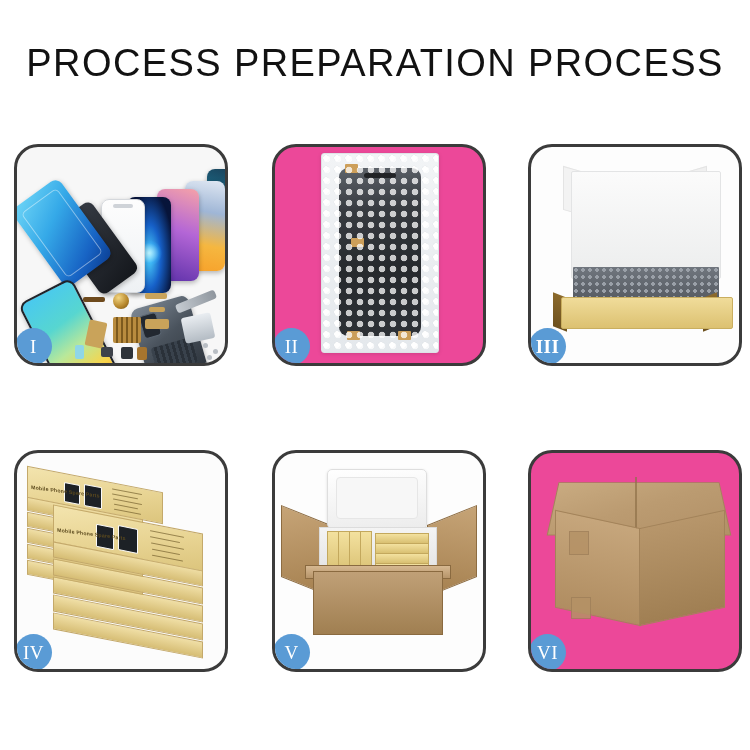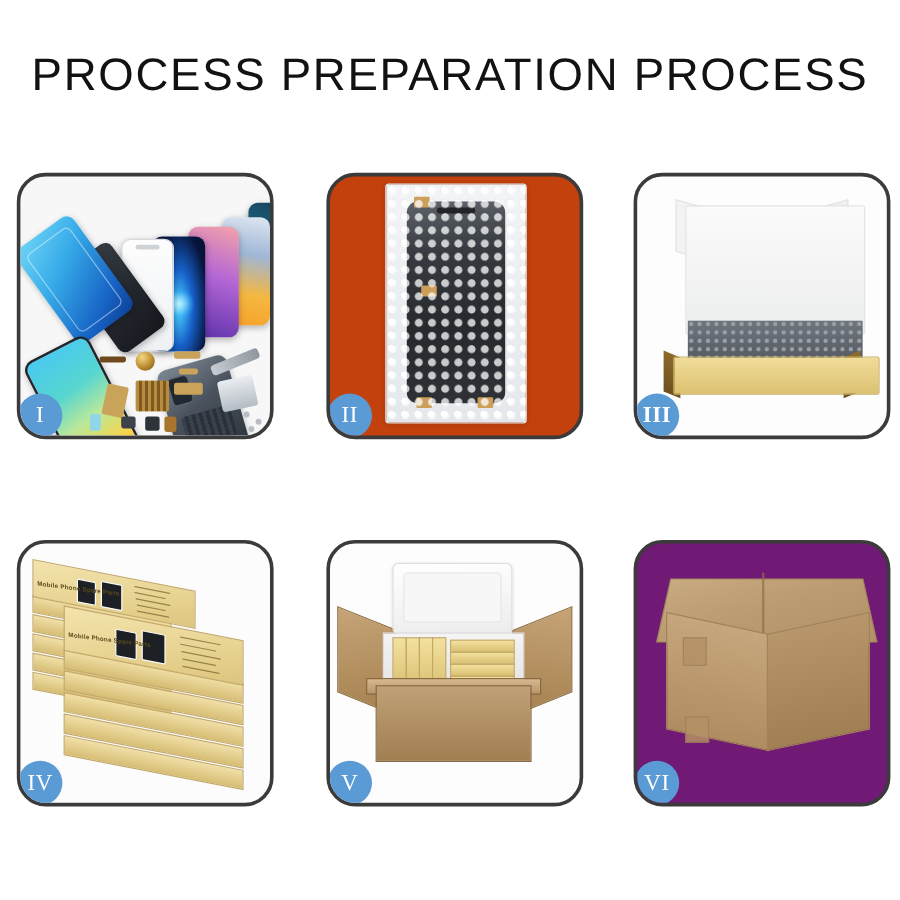--- a/index.html
+++ b/index.html
@@ -103,21 +103,21 @@
   .grid-chip{position:absolute;left:96px;top:170px;width:28px;height:26px;border-radius:2px;
     background:repeating-linear-gradient(90deg,#b98c3f 0 3px,#7d5a1e 3px 5px),
                repeating-linear-gradient(0deg,#b98c3f 0 3px,#7d5a1e 3px 5px);}
   .scrw{position:absolute;width:5px;height:5px;border-radius:50%;background:#b9bec4;}
   .tool{position:absolute;right:8px;top:150px;width:42px;height:9px;border-radius:3px;
     background:linear-gradient(90deg,#c6ccd2,#8f969e);transform:rotate(-22deg);}
   .tool2{position:absolute;right:12px;top:168px;width:30px;height:26px;
     background:linear-gradient(180deg,#e9edf1,#b4bcc4);border-radius:3px;transform:rotate(-12deg);}
 
   
-  .p2{background:#c2410c;}
+  .p2{background:#ec4899;}
   .bubble-bag{
     position:absolute;left:50%;top:6px;margin-left:-58px;width:116px;height:198px;
     background:
       radial-gradient(circle at 4px 4px, rgba(255,255,255,.95) 2.6px, rgba(205,210,216,.55) 3.2px, rgba(0,0,0,0) 3.6px) 0 0/11px 11px,
       linear-gradient(180deg,#f2f4f6,#e4e8ec);
     border:1px solid #dfe3e7;border-radius:3px;
     box-shadow:0 1px 4px rgba(0,0,0,.12);
   }
   .lcd{
     position:absolute;left:50%;top:14px;margin-left:-41px;width:82px;height:168px;
@@ -178,21 +178,21 @@
     border-radius:4px;background:#f7f7f7;border:1px solid #e6e6e6;}
   .v-foamtray{position:absolute;left:44px;top:74px;width:116px;height:50px;
     background:linear-gradient(180deg,#f4f4f4,#e2e2e2);border:1px solid #dcdcdc;}
   .v-gold{position:absolute;background:linear-gradient(180deg,#f3e19f,#d9c072);border:1px solid #c3a85d;}
   .v-front{position:absolute;left:38px;top:118px;width:128px;height:62px;
     background:linear-gradient(180deg,#c0a077,#a07f51);border:1px solid #8a6a40;}
   .v-frontTop{position:absolute;left:30px;top:112px;width:144px;height:12px;
     background:linear-gradient(180deg,#d6b891,#b7956a);border:1px solid #8a6a40;}
 
   
-  .p6{background:#701a75;}
+  .p6{background:#ec4899;}
   .c-top{position:absolute;left:22px;top:22px;width:170px;height:62px;
     background:linear-gradient(160deg,#c9ab81 0%,#bb9b71 50%,#b29167 100%);
     transform:perspective(260px) rotateX(34deg);
     border:1px solid #a3835a;}
   .c-seam{position:absolute;left:50%;top:24px;width:1.6px;height:58px;background:#8f7049;opacity:.7;}
   .c-left{position:absolute;left:24px;top:66px;width:84px;height:96px;
     background:linear-gradient(180deg,#c6a67c,#b08d61);border:1px solid #a3835a;
     transform:skewY(12deg);}
   .c-right{position:absolute;left:108px;top:66px;width:84px;height:96px;
     background:linear-gradient(180deg,#b7966b,#a07f53);border:1px solid #a3835a;

